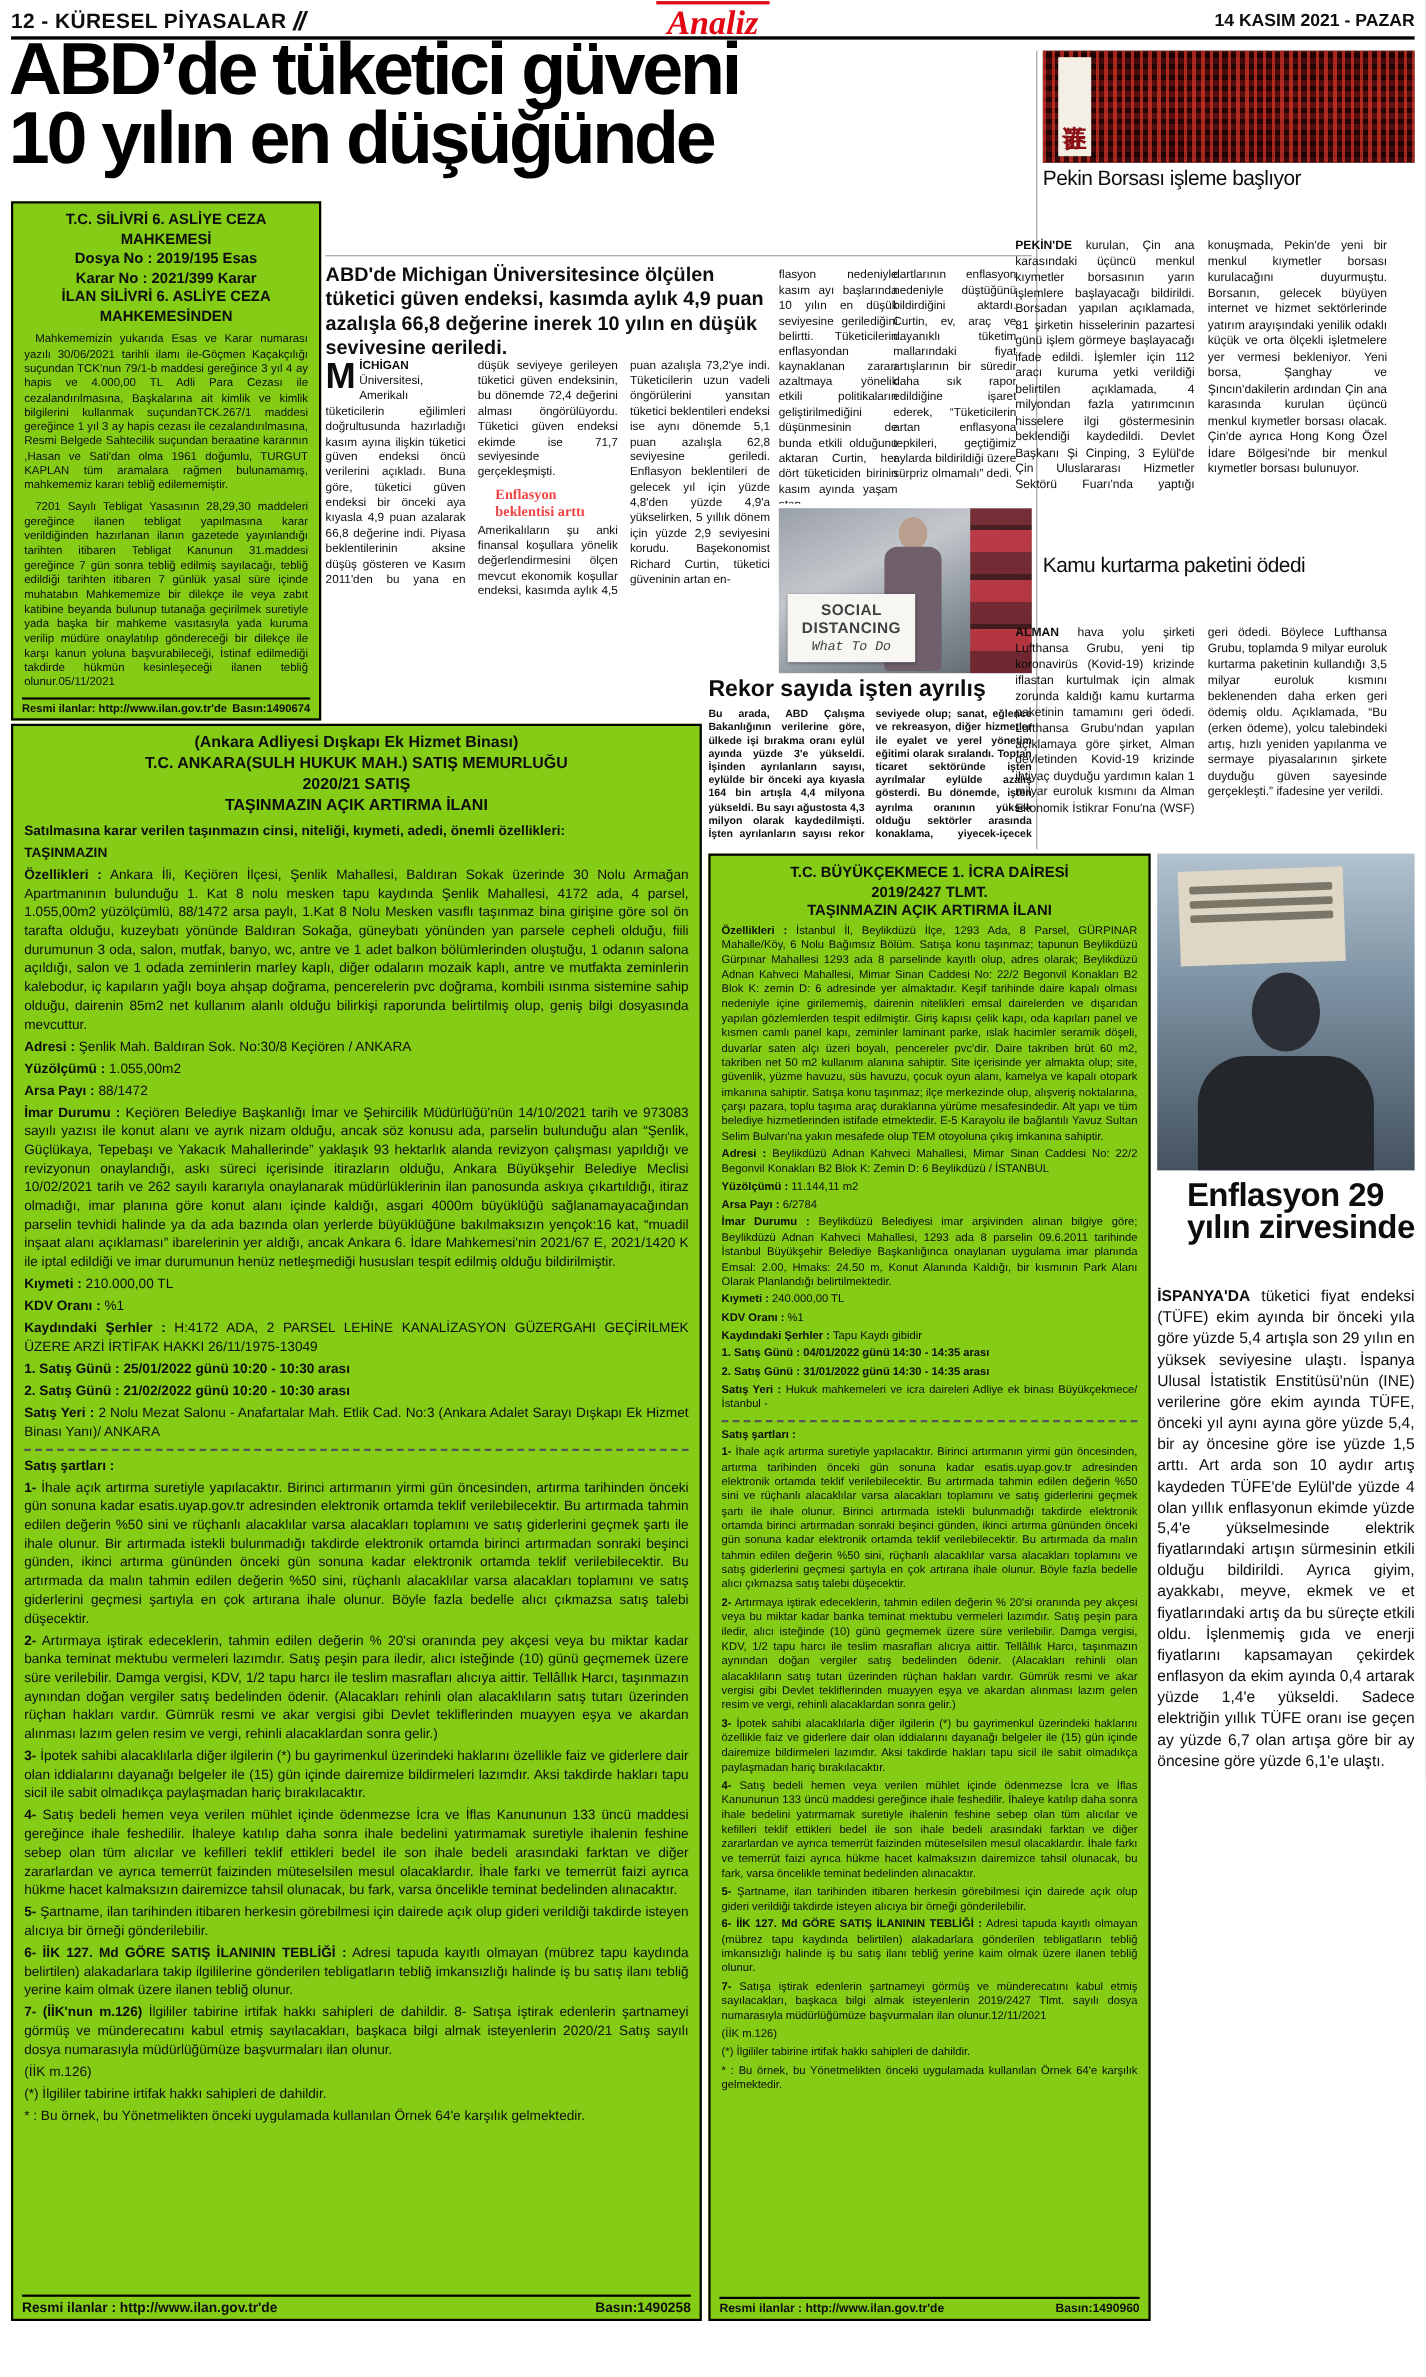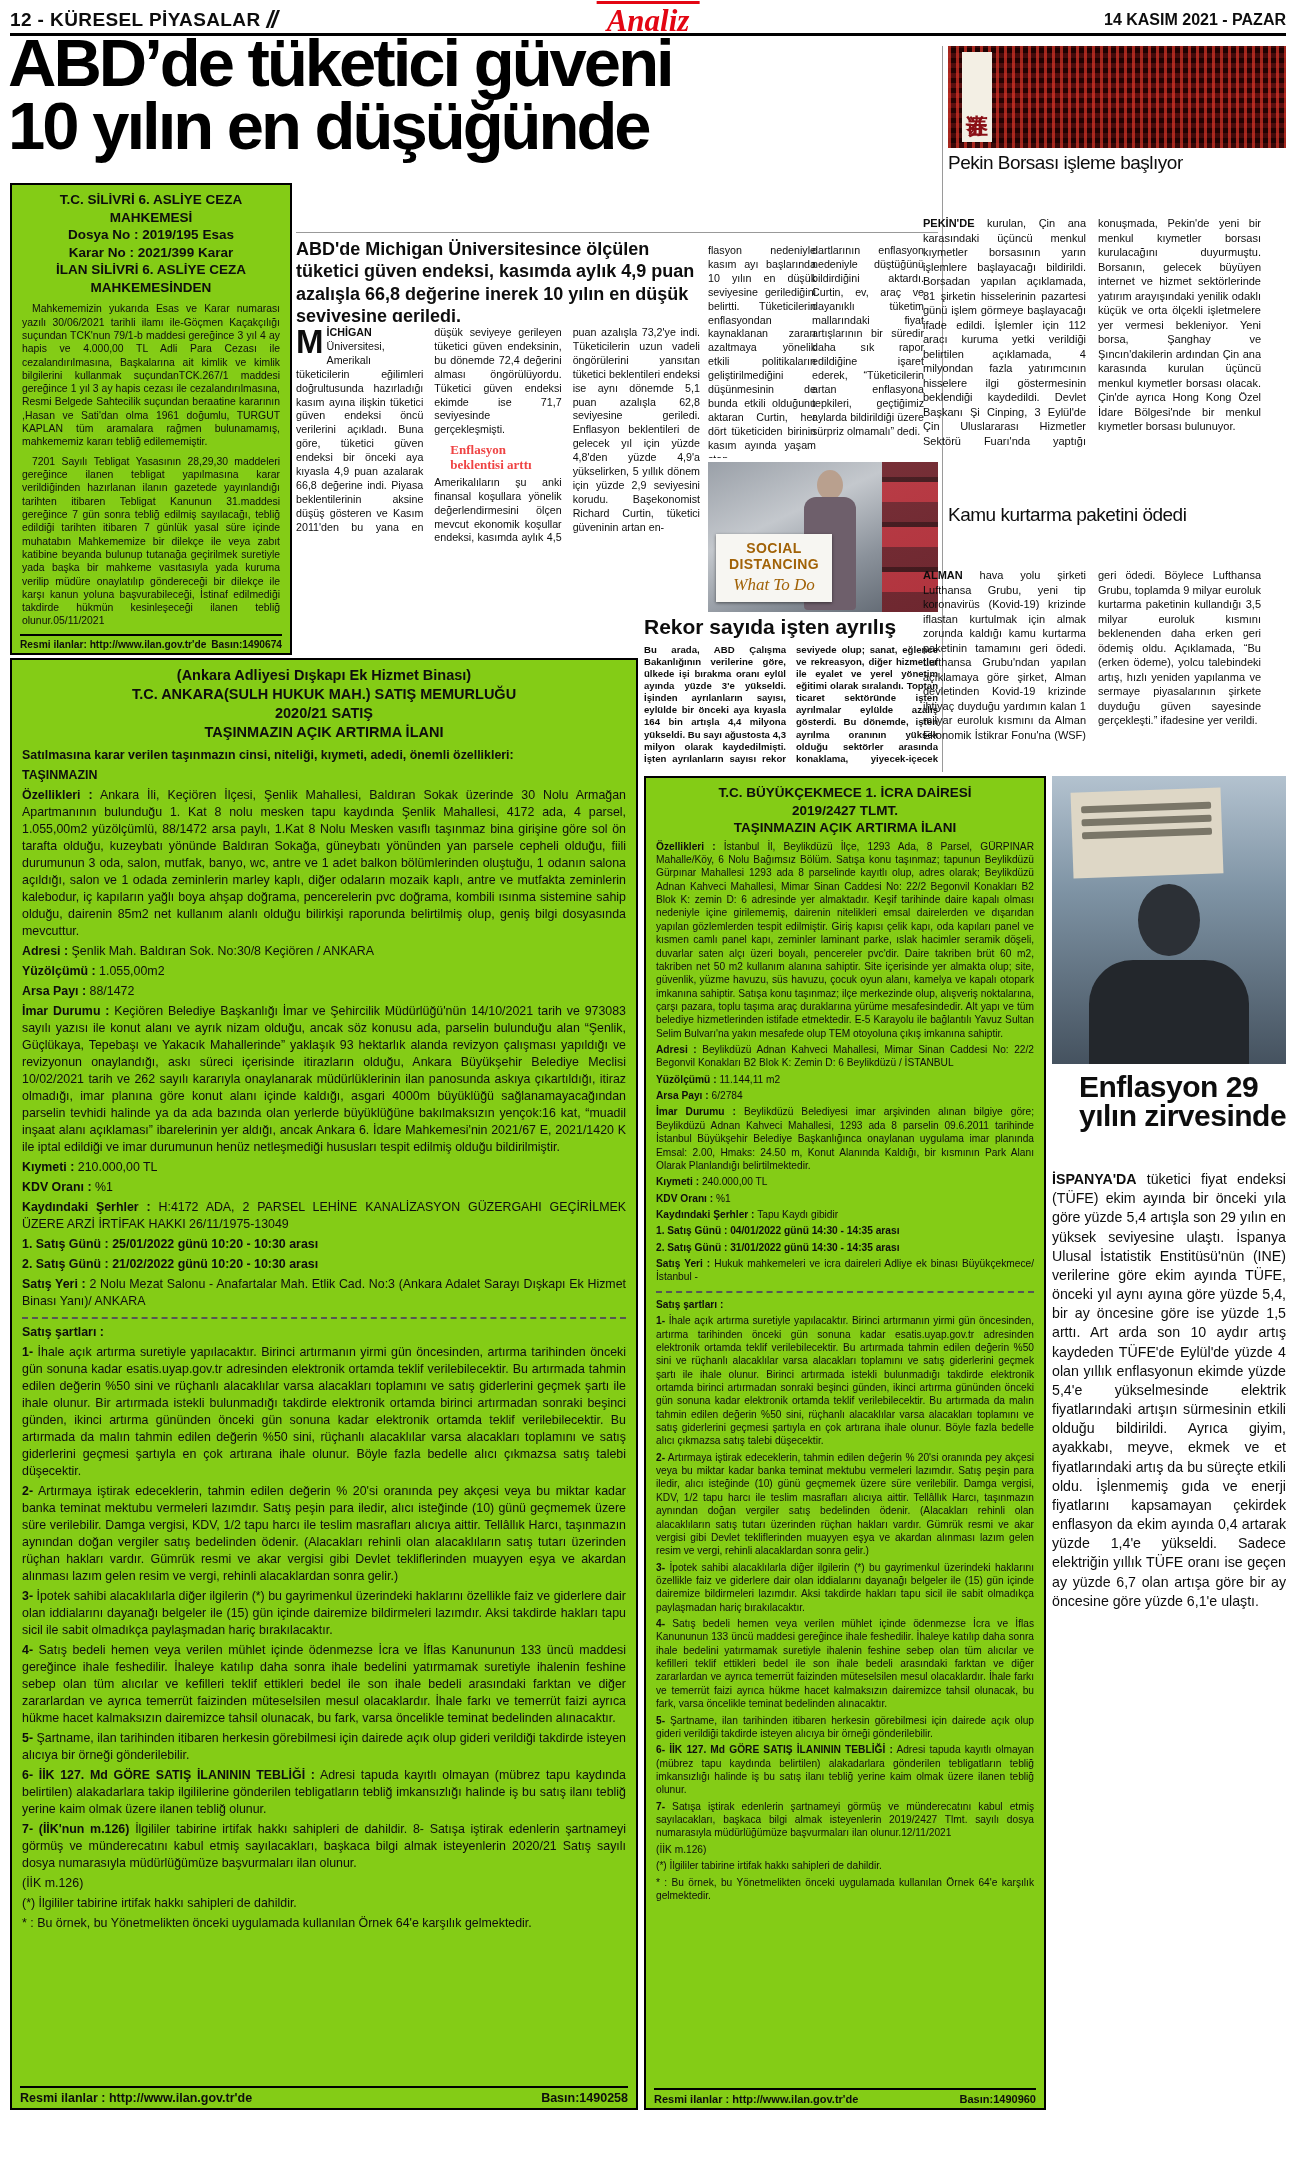--- a/index.html
+++ b/index.html
@@ -65,24 +65,24 @@
                 background:linear-gradient(155deg,#9aa0a8,#c4c8cd 35%,#8b929b 65%,#565e68); }
   .shop-shelf { position:absolute; right:0; top:0; bottom:0; width:56px; opacity:.92;
      background: repeating-linear-gradient(0deg, #70222a 0 20px, #b8303a 20px 40px, #3f1216 40px 45px); }
   .shop-person { position:absolute; left:96px; top:8px; width:52px; height:140px; }
   .shop-person::before { content:""; position:absolute; top:0; left:50%; transform:translateX(-50%);
      width:26px; height:30px; border-radius:50%; background:#b9a08e; }
   .shop-person::after { content:""; position:absolute; top:27px; left:0; width:52px; height:113px;
      background:#6e5f6b; border-radius:12px 12px 4px 4px; }
   .shop-cart { position:absolute; left:38px; bottom:16px; width:52px; height:38px;
      border:3px solid #d8dadd; border-top:none; transform:skewX(-6deg); background:rgba(220,222,225,.25); }
-  .sign { position:absolute; left:8px; bottom:10px; width:116px; background:#f7f6f2; color:#a16207;
+  .sign { position:absolute; left:8px; bottom:10px; width:116px; background:#f7f6f2; color:#404040;
           padding:7px 5px; text-align:center; box-shadow:0 1px 3px rgba(0,0,0,.5); z-index:3; }
   .sign .s1 { font-weight:800; font-size:14px; line-height:1.1; letter-spacing:.4px; }
-  .sign .s3 { font-size:17px; font-style:italic; margin-top:3px; font-family:Liberation Serif, serif; }
+  .sign .s3 { font-size:12px; font-style:italic; margin-top:3px; font-family:Liberation Mono, monospace; }
 
   .photo.man { left:1052px; top:776px; width:234px; height:288px;
                background:linear-gradient(180deg,#b3c2cf,#7e93a4 40%,#45525f); }
   .placard { position:absolute; left:20px; top:14px; width:150px; height:86px; background:#ded7c6;
              transform:rotate(-2deg); padding:8px 6px; }
   .placard .bar { height:7px; background:#7a7668; margin:6px 4px; border-radius:2px; }
   .silhouette { position:absolute; bottom:0; left:50%; transform:translateX(-50%); width:160px; height:180px; }
   .silhouette::before { content:""; position:absolute; top:0; left:50%; transform:translateX(-50%);
      width:62px; height:72px; border-radius:50%; background:#2c3036; }
   .silhouette::after { content:""; position:absolute; bottom:0; left:0; right:0; height:104px;

